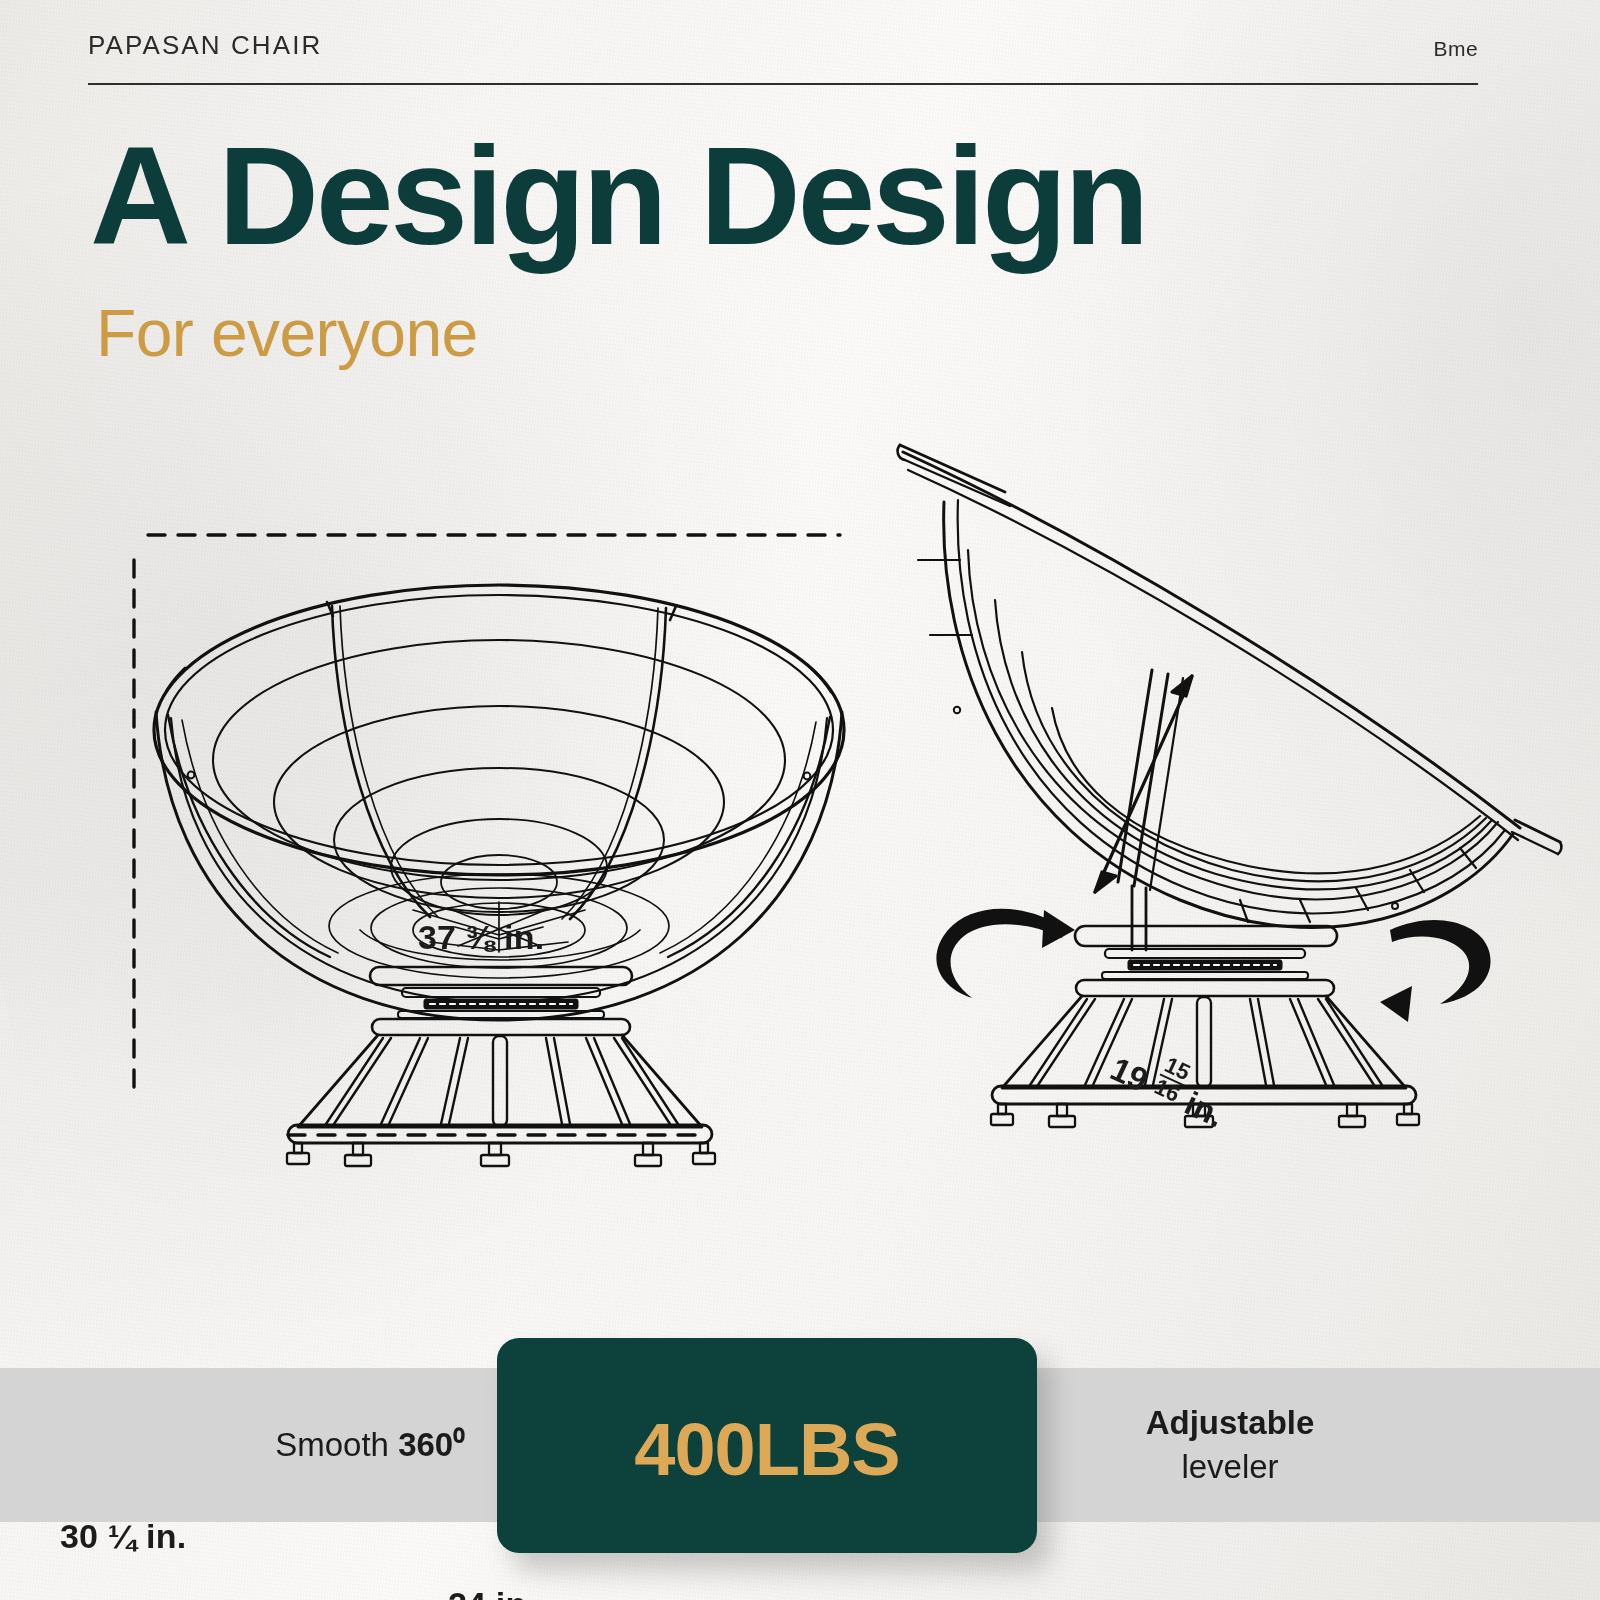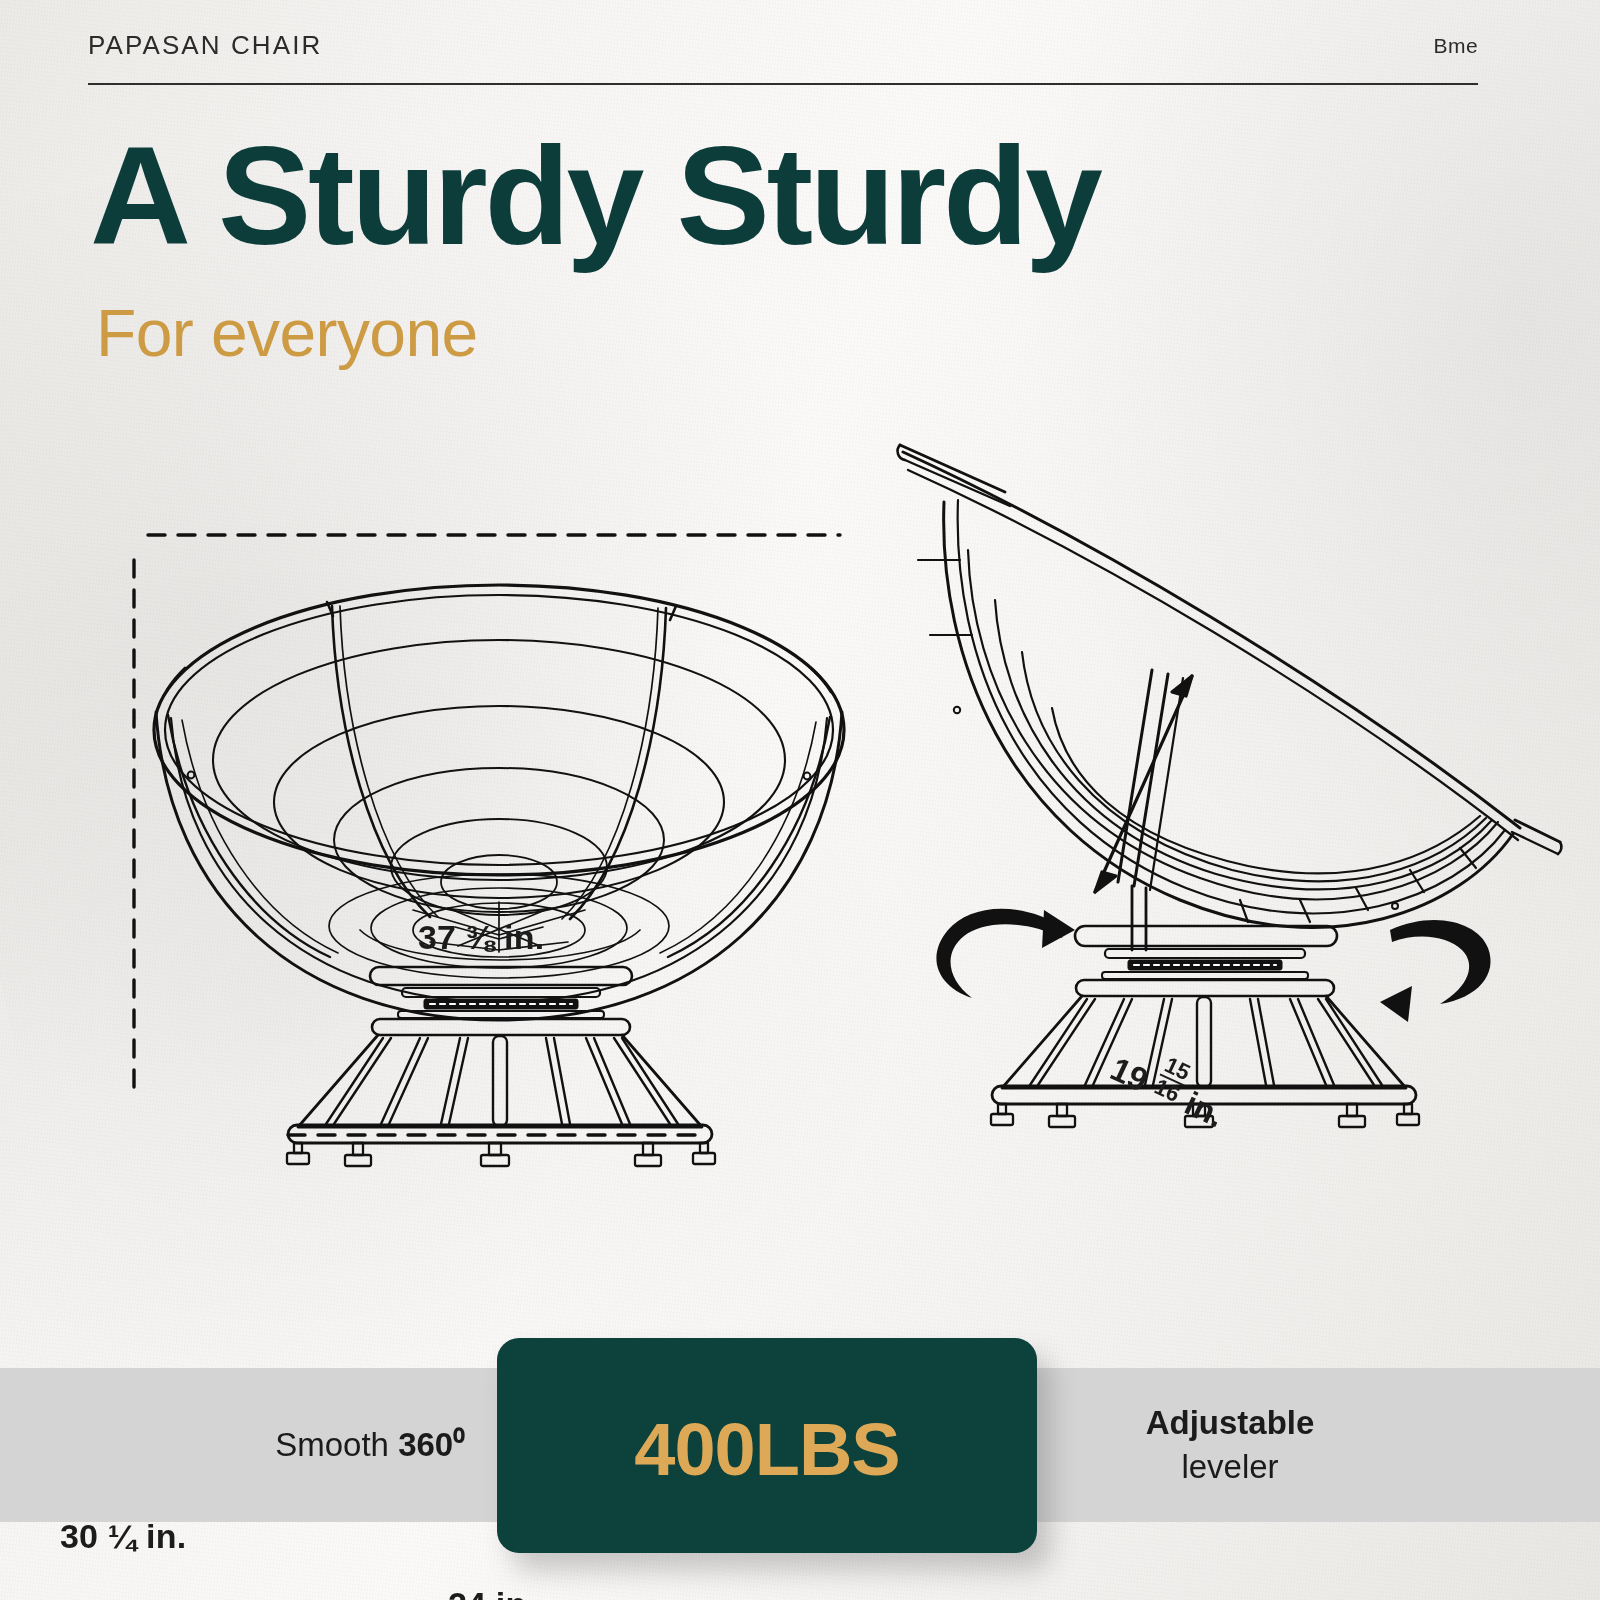--- a/index.html
+++ b/index.html
@@ -25,21 +25,21 @@
     opacity:.9;
   }
   #softshadow{
     position:absolute;left:-4%;top:8%;width:62%;height:62%;pointer-events:none;
     background:radial-gradient(ellipse at 30% 45%, rgba(120,120,115,0.10) 0%, rgba(120,120,115,0.0) 62%);
     transform:rotate(-12deg);
   }
 
   
   .hdr{position:absolute;left:88px;top:30px;width:1390px;}
-  .hdr-row{display:flex;justify-content:space-between;align-items:center;}
+  .hdr-row{display:flex;justify-content:space-between;align-items:flex-end;}
   .kicker{
     font-size:26px;letter-spacing:2.1px;color:#2b2b2b;font-weight:400;
   }
   .brand{font-size:21px;letter-spacing:.4px;color:#2b2b2b;font-weight:400;}
   .rule{height:2px;background:#2e2e2e;margin-top:22px;width:100%;}
 
   
   .title{
     position:absolute;left:90px;top:126px;
     font-size:140px;line-height:1;font-weight:800;color:#0d3d3a;
@@ -101,21 +101,21 @@
   <div id="softshadow"></div>
 
   <div class="hdr">
     <div class="hdr-row">
       <div class="kicker">PAPASAN CHAIR</div>
       <div class="brand">Bme</div>
     </div>
     <div class="rule"></div>
   </div>
 
-  <div class="title">A Sturdy Sturdy</div>
+  <div class="title">A Design Design</div>
   <div class="subtitle">For everyone</div>
 
   <div id="diagram">
     <svg width="1600" height="830" viewBox="0 0 1600 830" xmlns="http://www.w3.org/2000/svg">
       <defs>
         <g id="legs">
 
           <path d="M312,500 L700,500 L700,498 L312,498 Z" fill="none"></path>
         </g>
       </defs>

